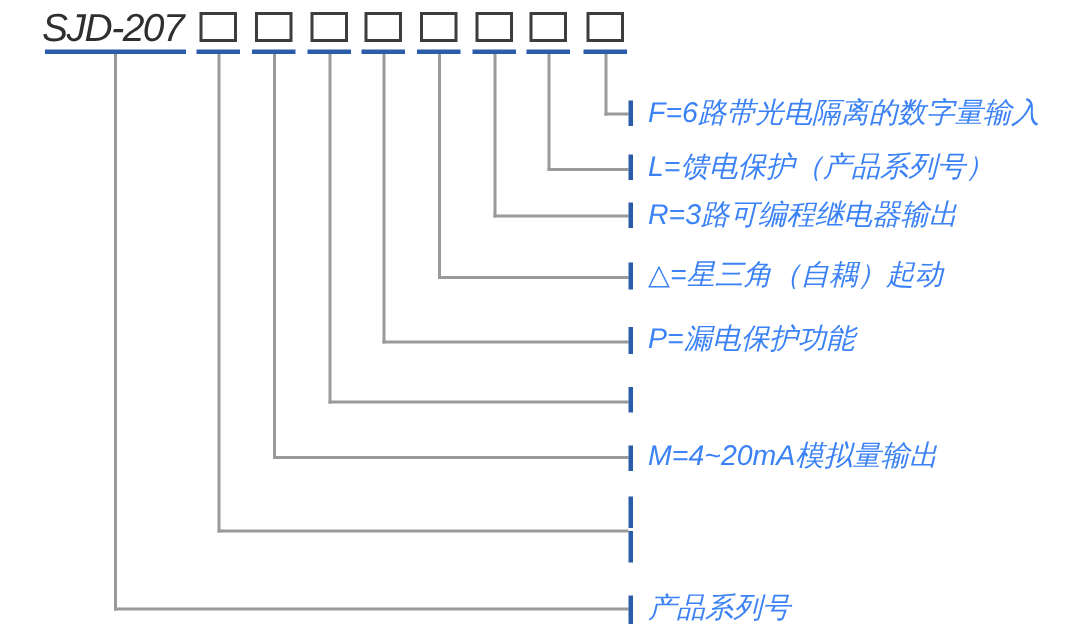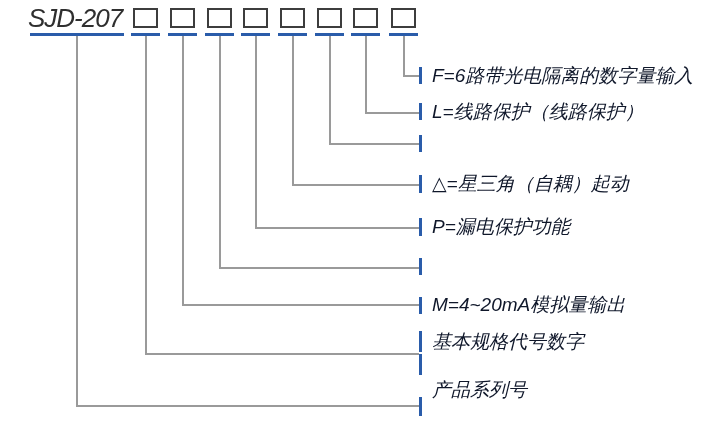--- a/index.html
+++ b/index.html
@@ -29,21 +29,21 @@
     top: 33px; height: 3px;
     background: #2a5caa;
   }
   .vline { width: 2px; background: #9a9a9a; }
   .hline { height: 2px; background: #9a9a9a; }
   .tick { left: 419px; width: 3px; background: #2a5caa; }
   .lbl {
     left: 432px;
     font-size: 19px;
     line-height: 23px;
-    color: #0f172a;
+    color: #3b82f6;
     white-space: nowrap;
   }
   .lbl2 { line-height: 27px; }
 </style>
 </head>
 <body>
 
 <div class="stage">
 
   <div class="abs model-prefix">SJD-207</div>
@@ -92,24 +92,24 @@
   <div class="abs tick" style="top:135px;height:17px;"></div>
   <div class="abs tick" style="top:175px;height:18px;"></div>
   <div class="abs tick" style="top:218px;height:18px;"></div>
   <div class="abs tick" style="top:258px;height:17px;"></div>
   <div class="abs tick" style="top:297px;height:17px;"></div>
   <div class="abs tick" style="top:331px;height:21px;"></div>
   <div class="abs tick" style="top:354px;height:21px;"></div>
   <div class="abs tick" style="top:397px;height:19px;"></div>
 
   <div class="abs lbl" style="top:64px;">F=6路带光电隔离的数字量输入</div>
-  <div class="abs lbl" style="top:100px;">L=线路保护（线路保护）</div>
+  <div class="abs lbl" style="top:100px;">L=馈电保护（产品系列号）</div>
+  <div class="abs lbl" style="top:132px;">R=3路可编程继电器输出</div>
   <div class="abs lbl" style="top:215px;">P=漏电保护功能</div>
   <div class="abs lbl" style="top:172px;">△=星三角（自耦）起动</div>
   <div class="abs lbl" style="top:293px;text-align:right;">M=4~20mA模拟量输出</div>
 
   <div class="abs lbl lbl2" style="top:328px;">
-    <div>基本规格代号数字</div>
   </div>
 
-  <div class="abs lbl" style="top:378px;">产品系列号</div>
+  <div class="abs lbl" style="top:394px;">产品系列号</div>
 
 </div>
 
 </body></html>

